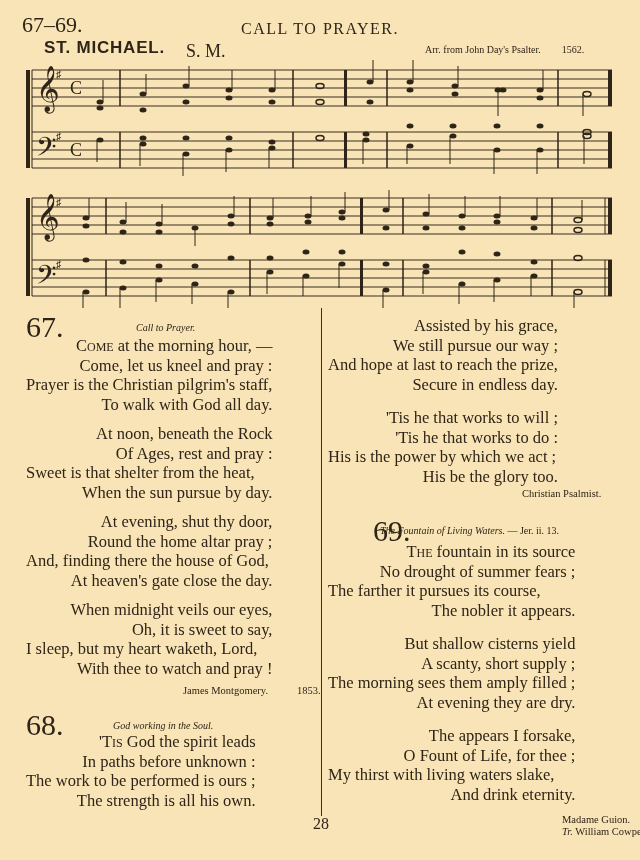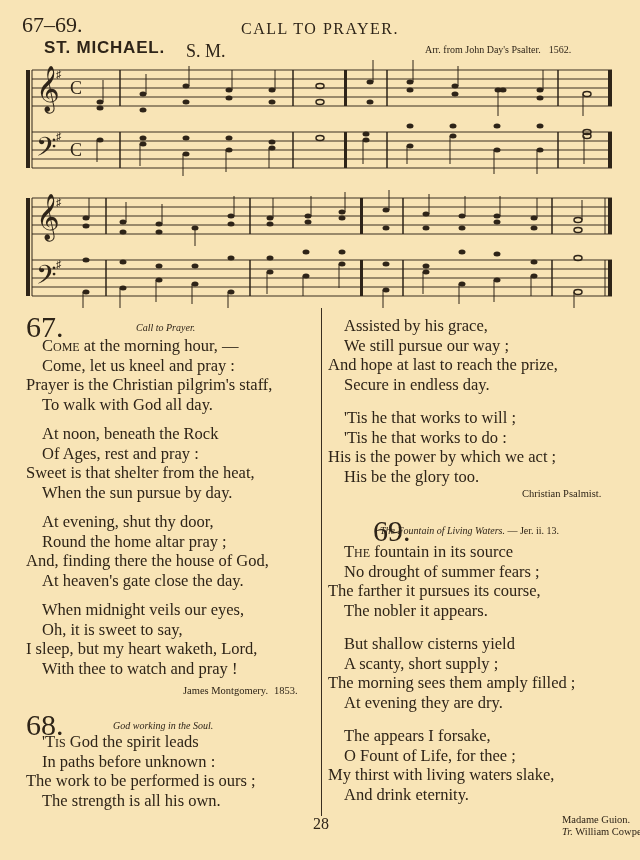--- a/index.html
+++ b/index.html
@@ -9,33 +9,33 @@
     font-family: "Liberation Serif", "DejaVu Serif", serif;
     color: #2e2418;
     position: relative;
   }
   .abs { position: absolute; }
   .hymn-range { left: 22px; top: 12px; font-size: 22px; letter-spacing: 0px; }
   .page-title { left: 0; width: 640px; top: 20px; text-align: center; font-size: 16px; letter-spacing: 1.5px; }
   .tune-name { left: 44px; top: 38px; font-family: "Liberation Sans", "DejaVu Sans", sans-serif; font-weight: bold; font-size: 17px; letter-spacing: 0.8px; }
   .meter { left: 186px; top: 41px; font-size: 18px; }
   .arranger { left: 425px; top: 44px; font-size: 10px; }
-  .arranger .yr { margin-left: 8px; }
+  .arranger .yr { margin-left: 21px; }
 
   .system { left: 0; width: 640px; }
   svg { display: block; }
 
   .col-left { left: 0; width: 318px; }
   .col-right { left: 322px; width: 318px; }
   .divider { left: 321px; top: 308px; width: 1px; height: 508px; background: #3a2e20; }
 
   .hymn-number { font-size: 30px; line-height: 30px; }
   .hymn-heading { font-style: italic; font-size: 10px; }
   .line { font-size: 16.5px; line-height: 19.5px; white-space: nowrap; }
-  .indent { padding-left: 16px; }
+  .indent { padding-left: 16px; text-align: right; }
   .noindent { padding-left: 0; }
   .sc { font-variant: small-caps; }
   .author { font-size: 10.5px; white-space: nowrap; }
   .page-number { font-size: 16px; }
 </style>
 </head>
 <body>
 
 <div class="abs hymn-range">67–69.</div>
 <div class="abs page-title">CALL TO PRAYER.</div>
@@ -312,21 +312,21 @@
       <div class="line indent">At heaven's gate close the day.</div>
     </div>
     <div style="height:10px"></div>
     <div>
       <div class="line indent">When midnight veils our eyes,</div>
       <div class="line indent">Oh, it is sweet to say,</div>
       <div class="line noindent">I sleep, but my heart waketh, Lord,</div>
       <div class="line indent">With thee to watch and pray !</div>
     </div>
   </div>
-  <div class="abs author" style="left:183px;top:375px;"><span>James Montgomery.</span><span style="margin-left:6px">1853.</span></div>
+  <div class="abs author" style="left:183px;top:375px;"><span>James Montgomery.</span><span style="margin-left:29px">1853.</span></div>
 </div>
 
 <div class="abs col-left" style="top:708px;">
   <span class="abs hymn-number" style="left:26px;top:2px;">68.</span>
   <span class="abs hymn-heading" style="left:113px;top:12px;">God working in the Soul.</span>
   <div style="position:absolute;left:26px;top:24px;">
     <div class="line indent">'T<span class="sc">is</span> God the spirit leads</div>
     <div class="line indent">In paths before unknown :</div>
     <div class="line noindent">The work to be performed is ours ;</div>
     <div class="line indent">The strength is all his own.</div>

